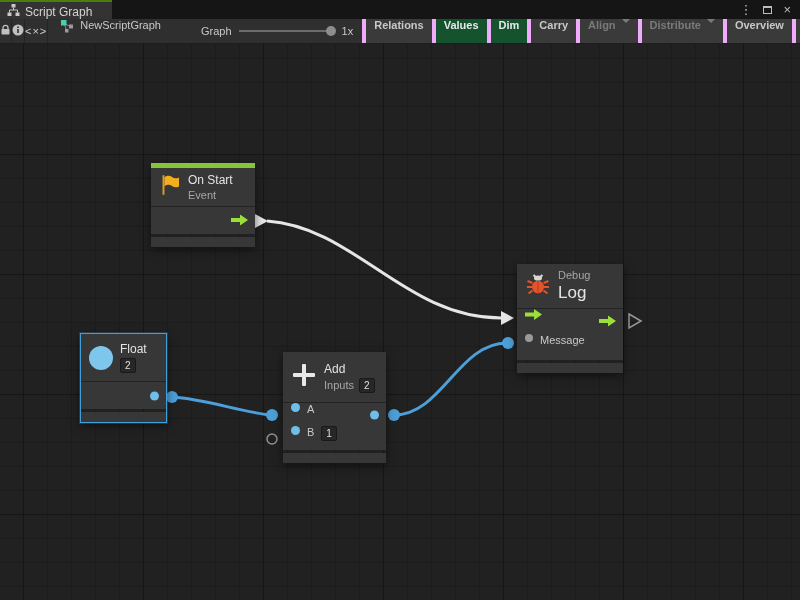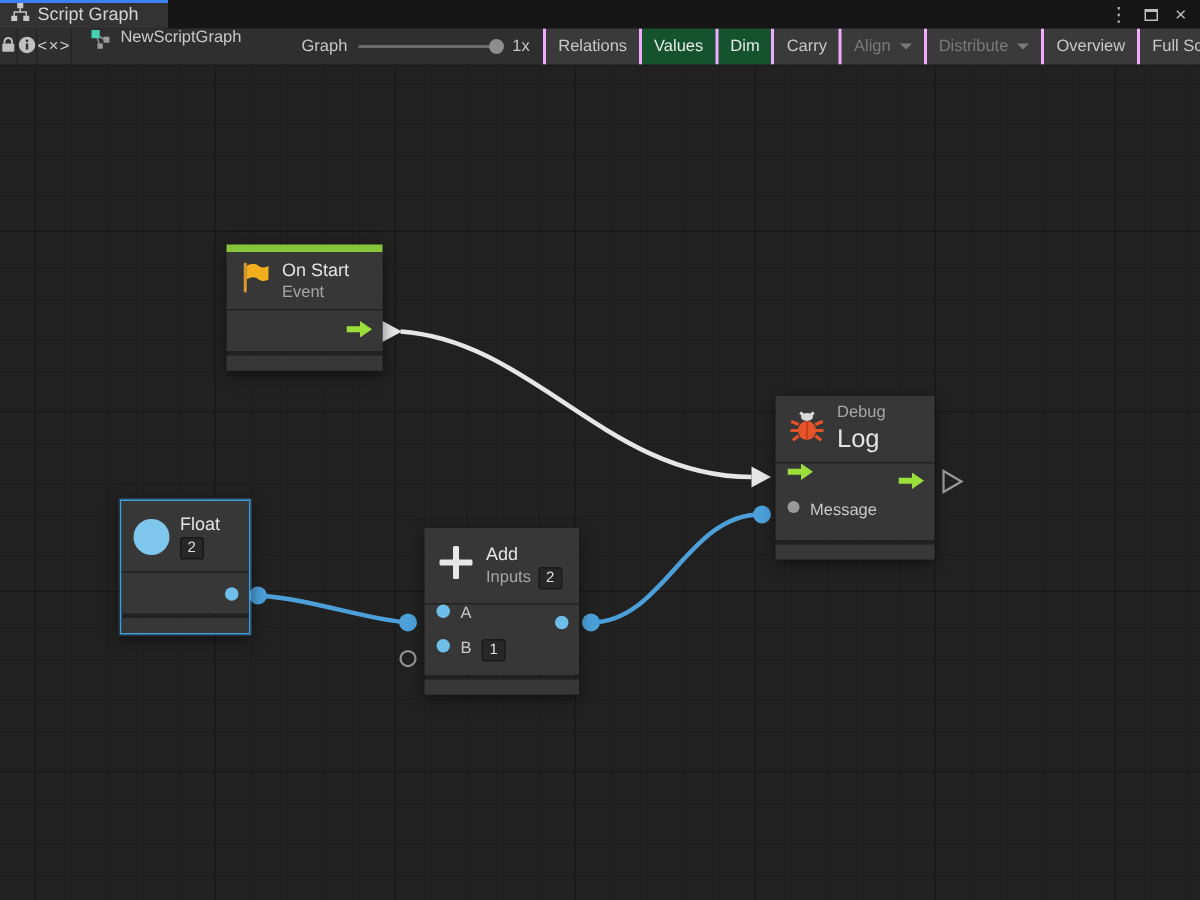--- a/index.html
+++ b/index.html
@@ -1,39 +1,39 @@
 <!DOCTYPE html>
 <html><head>
 <meta charset="utf-8">
 <style>
   * { margin:0; padding:0; box-sizing:border-box; }
   html,body { width:800px; height:600px; overflow:hidden; background:#1b1b1b;
               font-family:"Liberation Sans","DejaVu Sans",sans-serif; }
 
   
   .tabbar { height:19px; background:#151515; display:flex; align-items:stretch; }
-  .tab { width:112px; background:#333; border-top:2px solid #3b82f6; display:flex;
-         align-items:flex-start; gap:5px; padding:0 7px; color:#d4d4d4; font-size:12px; }
+  .tab { width:112px; background:#333; border-top:2px solid #4d7c0f; display:flex;
+         align-items:flex-end; gap:5px; padding:0 7px; color:#d4d4d4; font-size:12px; }
   .tabbar-fill { flex:1; }
   .win-controls { display:flex; align-items:center; gap:11px; padding:0 9px; color:#bdbdbd; }
   .win-glyph { font-size:13px; line-height:1; cursor:default; }
   .max-box { width:9px; height:8px; border:1px solid #bdbdbd; border-top-width:2px; display:inline-block; }
 
   
   .toolbar { height:25px; background:#2f2f2f; border-bottom:1px solid #1d1d1d; display:flex;
              align-items:stretch; font-size:11px; color:#c8c8c8; overflow:hidden; }
   .tb-icon-btn { display:flex; align-items:center; justify-content:center; border-right:1px solid #242424; }
   .tb-lock { width:28px; } .tb-info { width:29px; } .tb-code { width:77px; color:#cfcfcf; letter-spacing:1px; font-size:11px; }
   .graph-name { display:flex; align-items:flex-start; gap:6px; padding:0 12px; }
   .zoom-area { display:flex; align-items:center; gap:7px; margin-left:28px; }
   .slider-track { width:96px; height:2px; background:#6b6b6b; position:relative; }
   .slider-handle { position:absolute; right:-1px; top:-4px; width:10px; height:10px; border-radius:50%; background:#8d8d8d; }
   .tb-buttons { display:flex; margin-left:9px; align-items:stretch; }
-  .tb-tbtn { display:flex; align-items:center; padding:0 8px; background:#3a3a3a;
-             border-left:2px solid #f0abfc; white-space:nowrap; cursor:default; }
+  .tb-tbtn { display:flex; align-items:flex-start; padding:0 8px; background:#3a3a3a;
+             border-left:4px solid #f0abfc; white-space:nowrap; cursor:default;font-weight:bold; }
   .tb-tbtn.active { background:#14532d; color:#e9e9e9; }
   .tb-tbtn.disabled { color:#7a7a7a; }
   .caret { width:0; height:0; border-left:4px solid transparent; border-right:4px solid transparent;
            border-top:4px solid #7a7a7a; margin-left:6px; }
 
   
   .canvas { position:relative; width:800px; height:556px; background-color:#212121;
     background-image:
       linear-gradient(to right,#161616 1px,transparent 1px),
       linear-gradient(to bottom,#161616 1px,transparent 1px),

